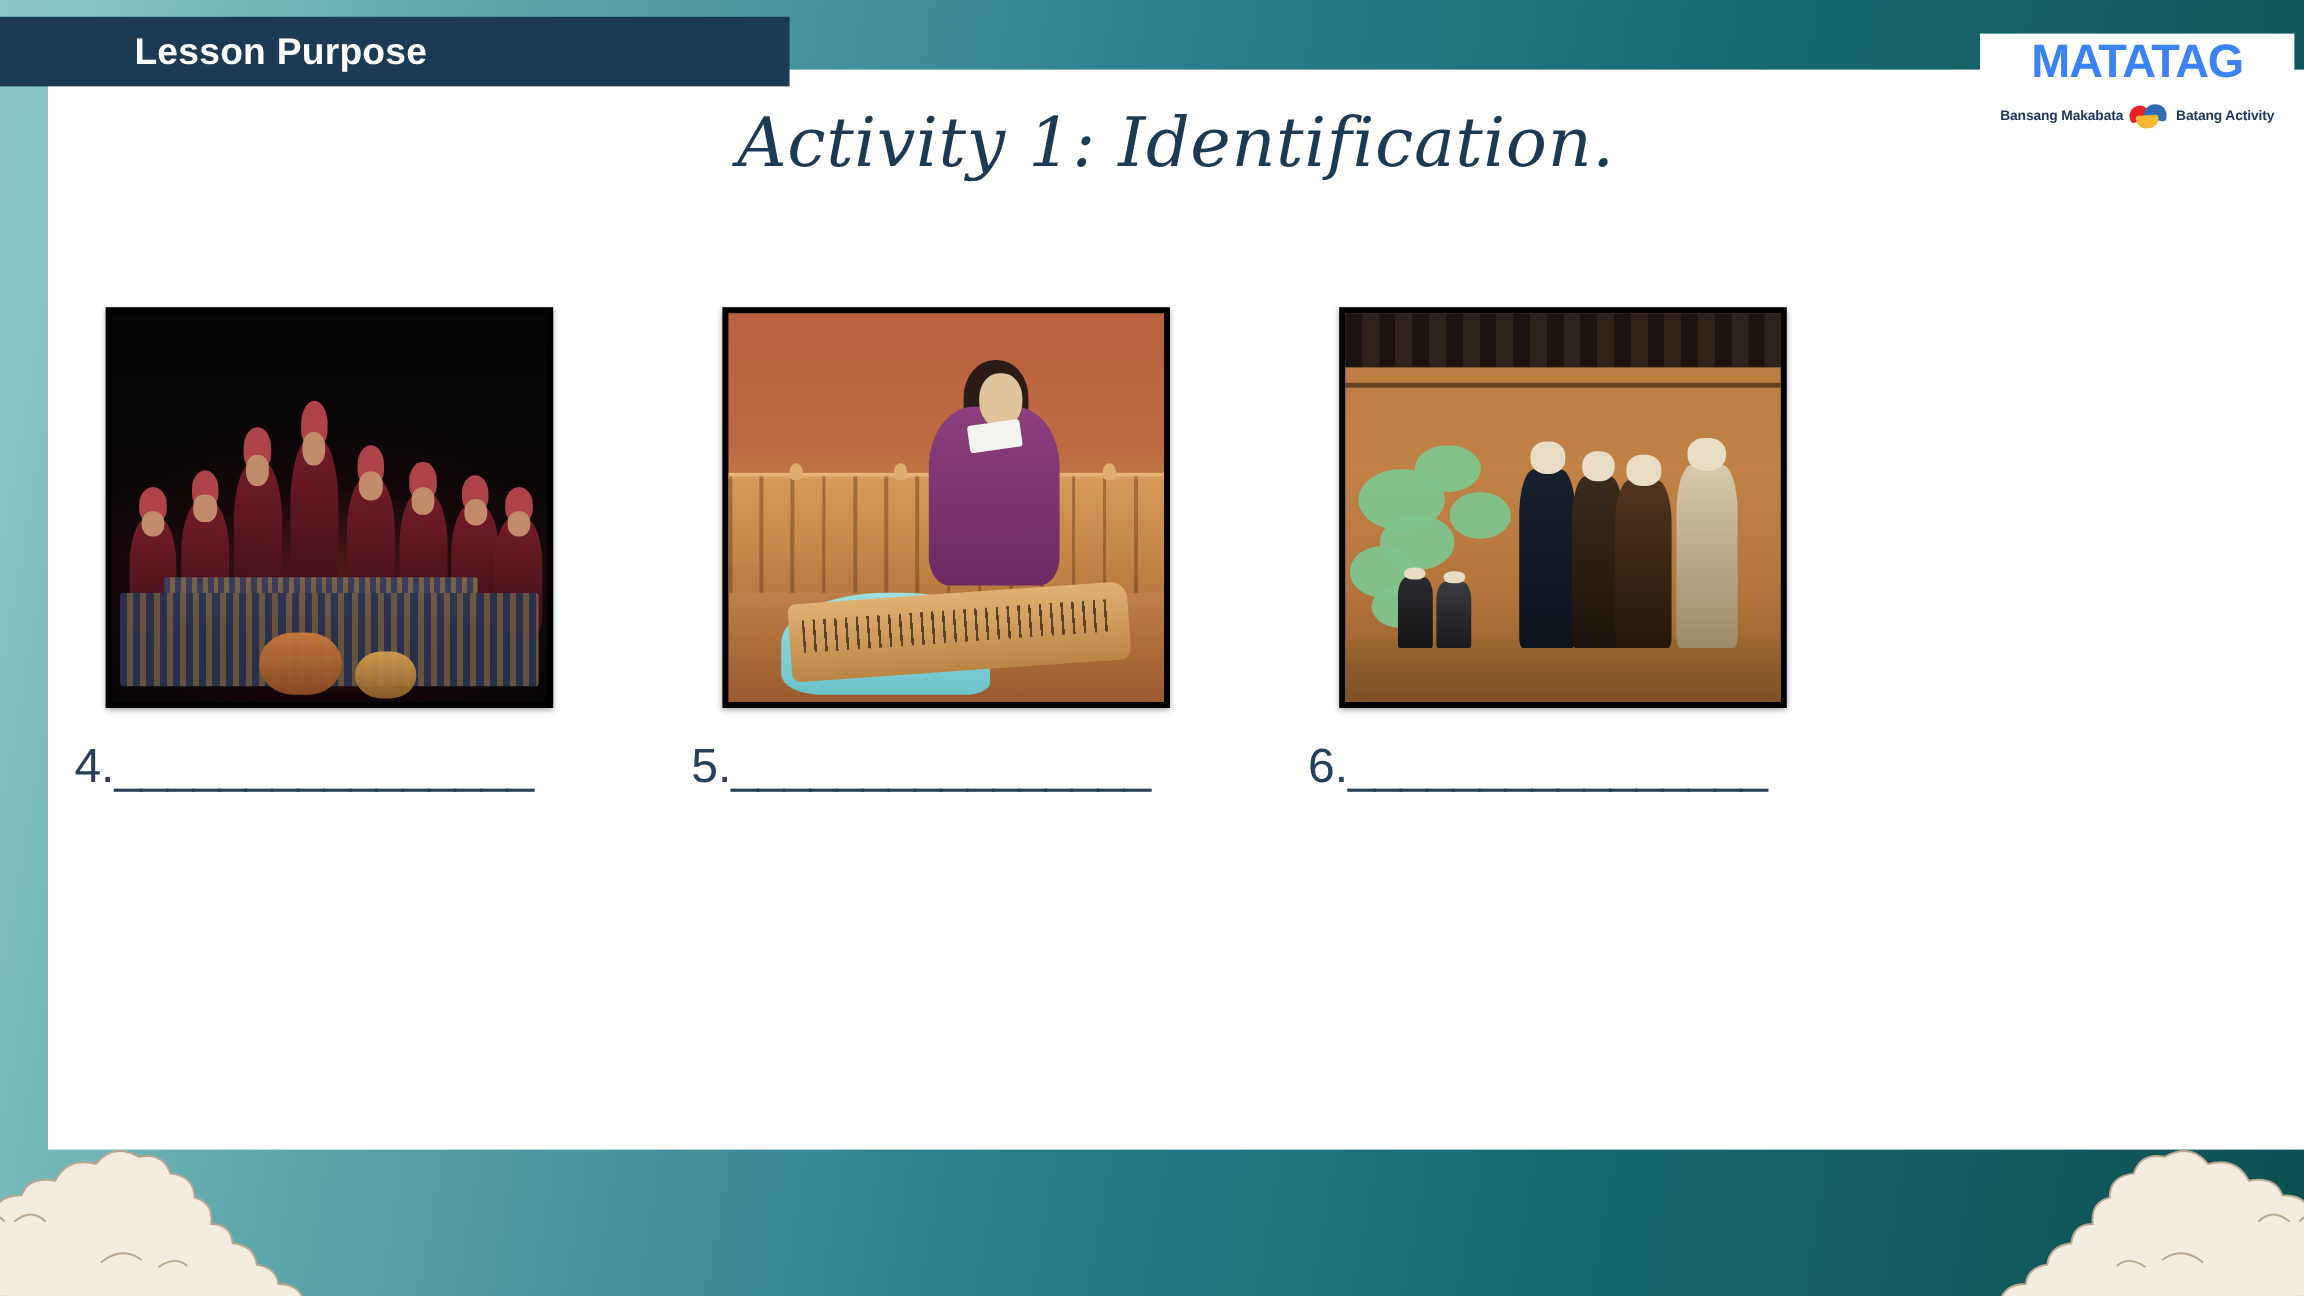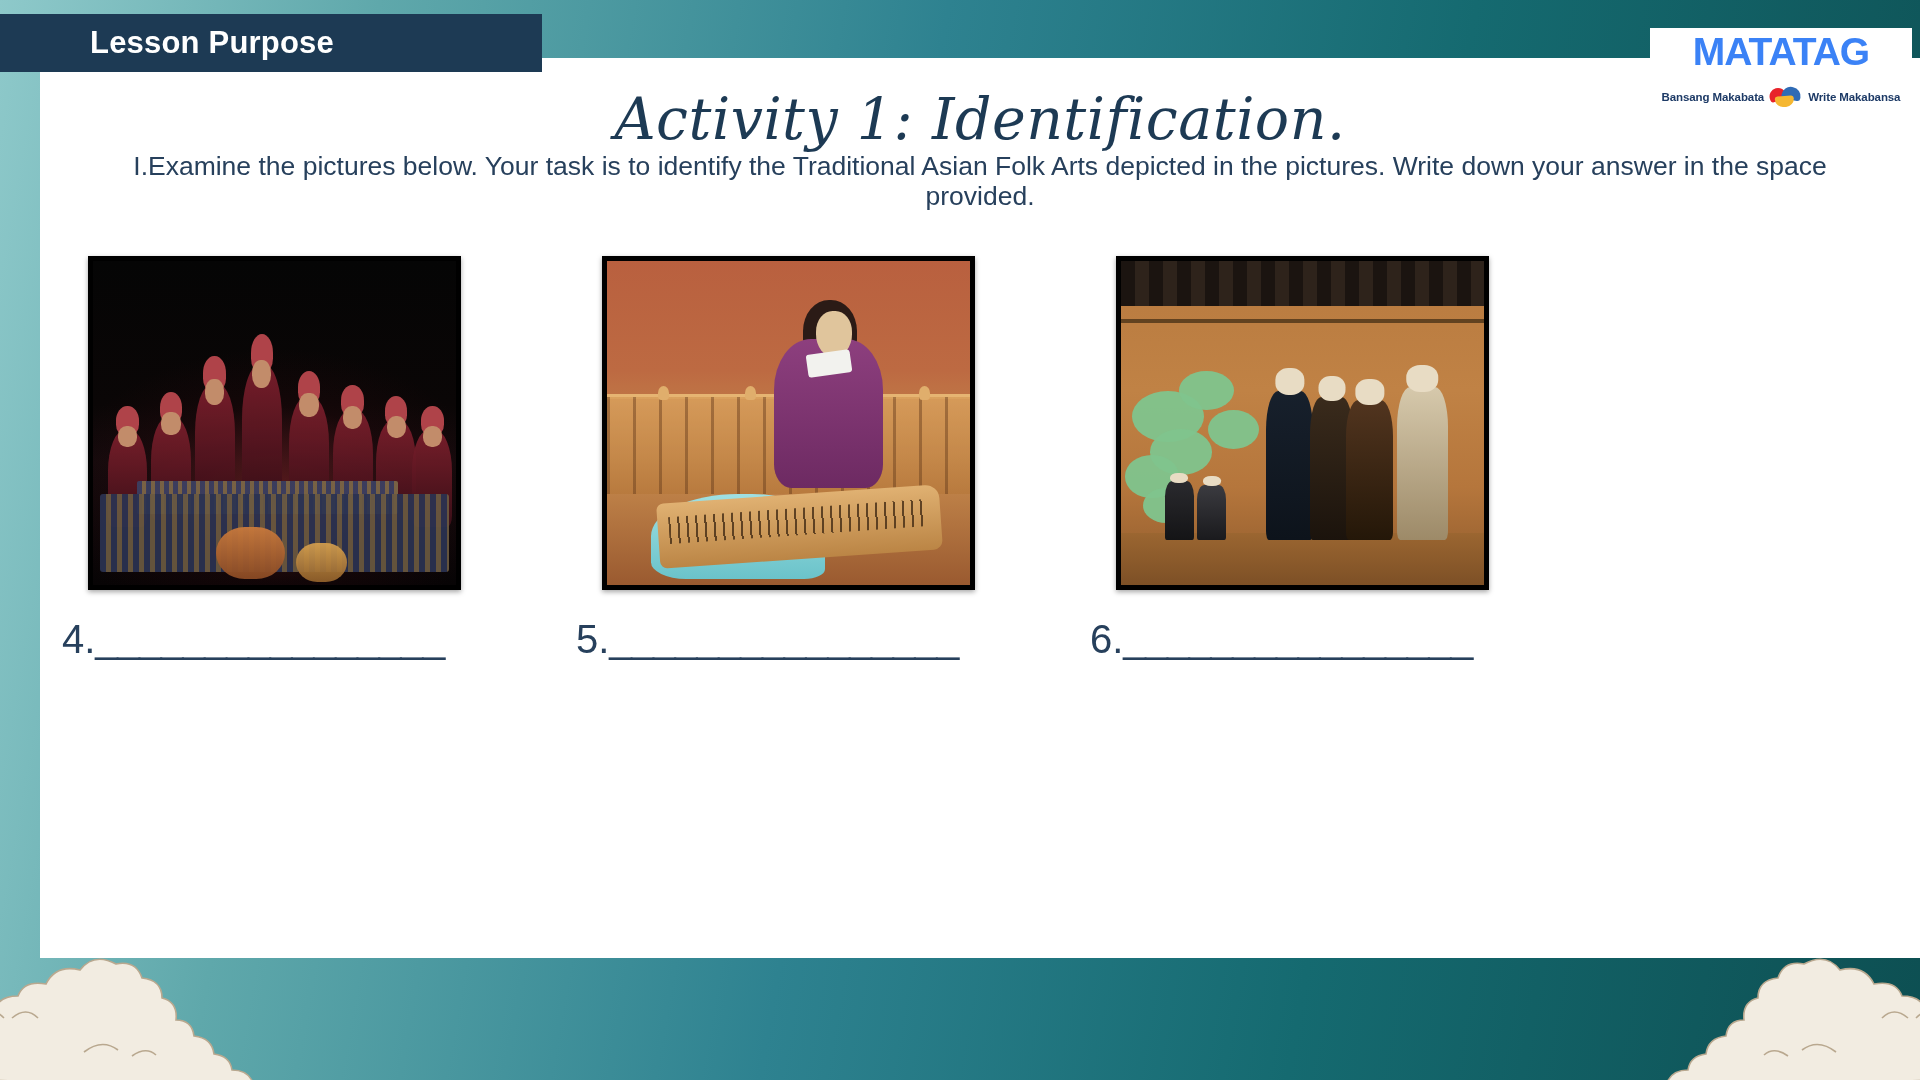--- a/index.html
+++ b/index.html
@@ -27,26 +27,27 @@
     width: 1880px;
     height: 900px;
     background: #ffffff;
   }
 
   
   .header-ribbon {
     position: absolute;
     left: 0px;
     top: 14px;
-    width: 542px;
+    width: 636px;
     height: 58px;
     background: #1d3a54;
     display: flex;
     align-items: center;
     z-index: 6;
+    padding-left: 22px;
   }
   .header-ribbon .ribbon-label {
     color: #ffffff;
     font-size: 31px;
     font-weight: bold;
     letter-spacing: 0.2px;
     margin-left: 90px;
     font-family: "Liberation Sans", sans-serif;
   }
 
@@ -441,21 +442,20 @@
 </style>
 </head>
 <body>
 
 <div class="slide">
 
   <div class="card">
 
     <div class="activity-title">Activity 1: Identification.</div>
 
-    <div class="instructions">I.Examine the pictures below. Your task is to identify the Traditional Asian Folk Arts depicted in the pictures. Write down your answer in the space provided.</div>
 
     <div class="picture-row">
 
       <div class="picture-cell">
         <div class="photo-frame">
           <div class="photo photo-gamelan">
             <div class="perf" style="left:4%;  bottom:18%; height:30%;"></div>
             <div class="perf" style="left:16%; bottom:20%; height:32%;"></div>
             <div class="perf" style="left:28%; bottom:26%; height:36%;"></div>
             <div class="perf" style="left:41%; bottom:28%; height:40%;"></div>
@@ -552,21 +552,21 @@
 
   <div class="logo-box">
     <div class="logo-word">MATATAG</div>
     <div class="logo-tagline">
       <span class="tag-text">Bansang Makabata</span>
       <span class="logo-mark">
         <span class="hand-red"></span>
         <span class="hand-blue"></span>
         <span class="hand-yellow"></span>
       </span>
-      <span class="tag-text">Write Makabansa</span>
+      <span class="tag-text">Batang Activity</span>
     </div>
   </div>
 
   <svg class="clouds-left" width="560" height="150" viewBox="0 0 560 150">
     <g fill="#f2ece1" stroke="#b9a88f" stroke-width="1.6">
       <path d="M-30,150 L-30,96 q6,-14 24,-12 q2,-18 24,-18 q6,-16 28,-12 q10,-20 34,-14 q14,-18 36,-6 q20,-4 26,14 q20,2 20,20 q16,4 14,22 q16,0 18,16 q18,2 20,18 q16,2 18,16 q18,0 22,16 L-30,150 Z"></path>
     </g>
     <g fill="none" stroke="#b9a88f" stroke-width="1.6">
       <path d="M-26,88 q16,-14 30,0"></path>
       <path d="M12,88 q14,-12 26,0"></path>

